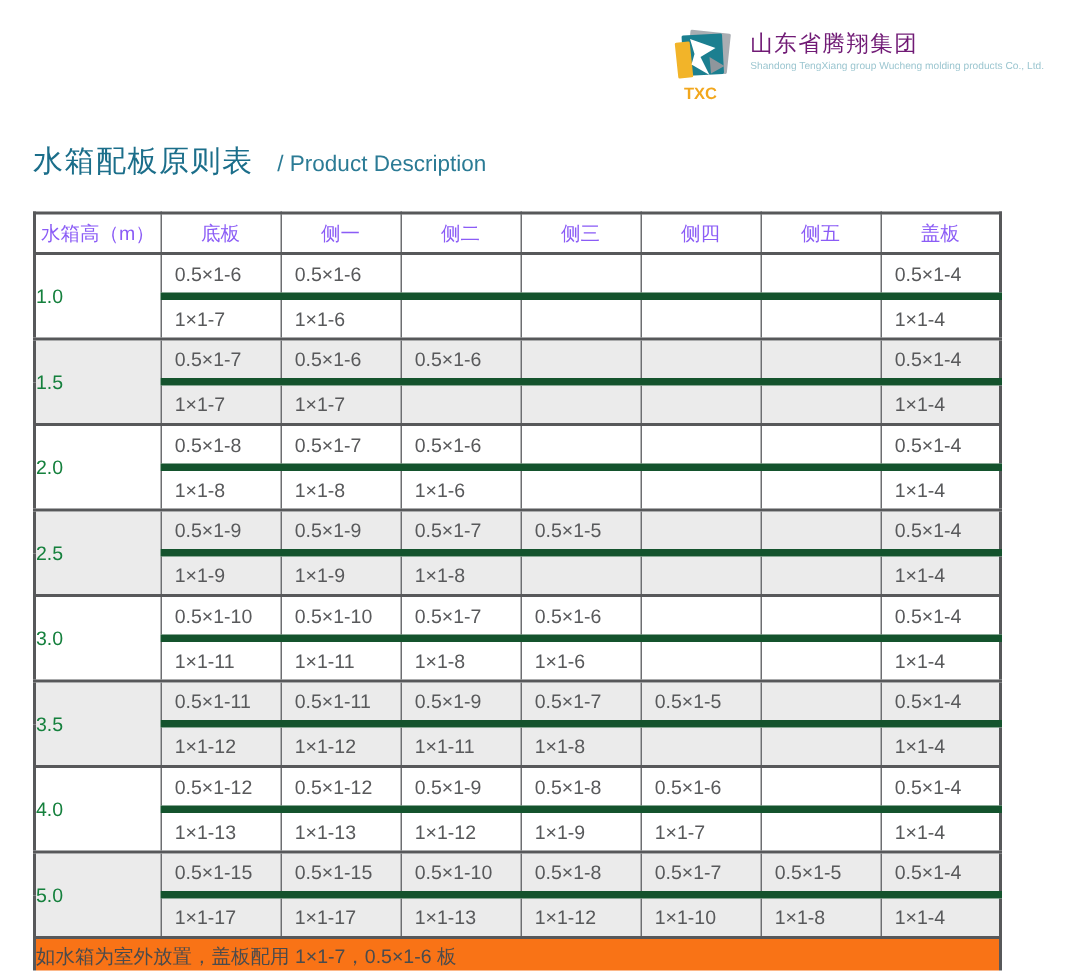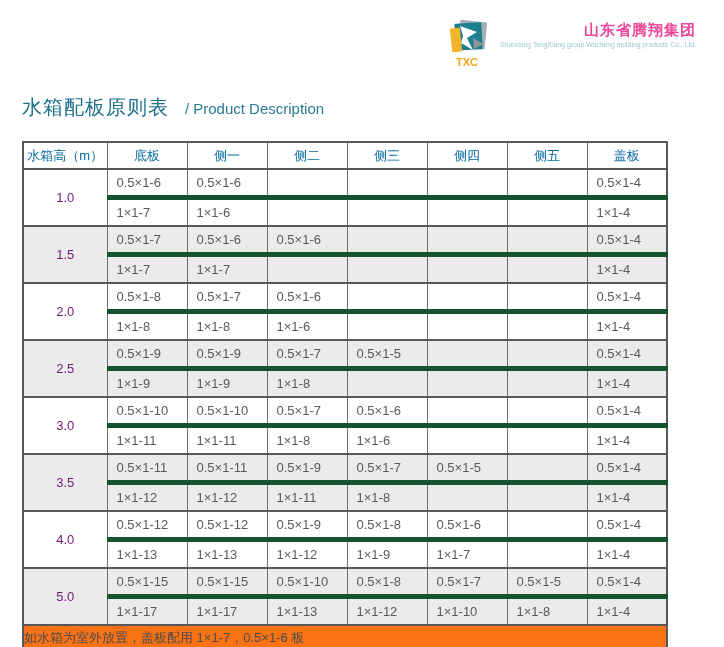--- a/index.html
+++ b/index.html
@@ -7,42 +7,42 @@
     width:724px;height:647px;background:#ffffff;overflow:hidden;
     font-family:"Liberation Sans","DejaVu Sans",sans-serif;
     -webkit-font-smoothing:antialiased;
   }
   
   .logo-row{display:flex;justify-content:flex-end;padding:18px 28px 0 0;}
   .logo-block{display:flex;align-items:flex-start;gap:9px;}
   .logo-mark{width:48px;height:50px;position:relative;flex:0 0 auto;}
   .logo-mark svg{display:block;}
   .logo-text{padding-top:3px;}
-  .logo-cn{color:#ec4899;font-size:15px;font-weight:bold;line-height:17px;letter-spacing:1px;text-align:right;}
+  .logo-cn{color:#701a75;font-size:15px;font-weight:normal;line-height:17px;letter-spacing:1px;}
   .logo-en{color:#9cc6d0;font-size:6.8px;margin-top:3px;white-space:nowrap;}
   
   .title{margin:17px 0 0 22px;font-weight:normal;}
   .title-cn{font-size:20px;font-weight:normal;color:#1b6e8a;letter-spacing:1px;}
   .title-en{font-size:15px;color:#2b7b95;margin-left:7px;text-align:center;}
   
   table.spec{
     border-collapse:collapse;table-layout:fixed;
     margin:19px 0 0 22px;width:646px;
     font-size:13px;color:#58595b;
     border:2px solid #57585a;
   }
   table.spec th,table.spec td{
     border:1px solid #6d6e71;
     overflow:hidden;white-space:nowrap;
   }
   table.spec th{
-    height:23px;font-weight:normal;color:#0369a1;font-size:13px;text-align:center;
+    height:23px;font-weight:normal;color:#8b5cf6;font-size:13px;text-align:center;
   }
   table.spec td{height:25px;padding:0 0 0 9px;text-align:left;}
-  table.spec td.height-cell{text-align:center;padding:0;color:#701a75;}
+  table.spec td.height-cell{padding:0;color:#15803d;}
   tr.block-start th,tr.block-start td{border-top:2px solid #57585a;}
   tr.sub-row td{border-top:5px solid #14532d;}
   tr.shaded td{background:#ebebeb;}
   tr.footer-row td{
     border-top:2px solid #57585a;background:#f97316;
     padding:0;height:24px;color:#4a4b4d;
   }
 </style>
 </head>
 <body>

